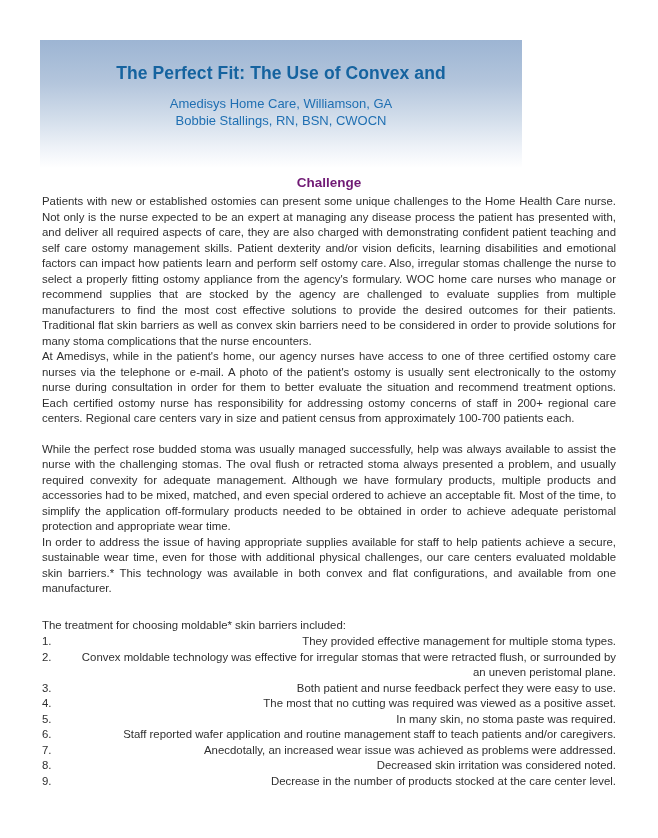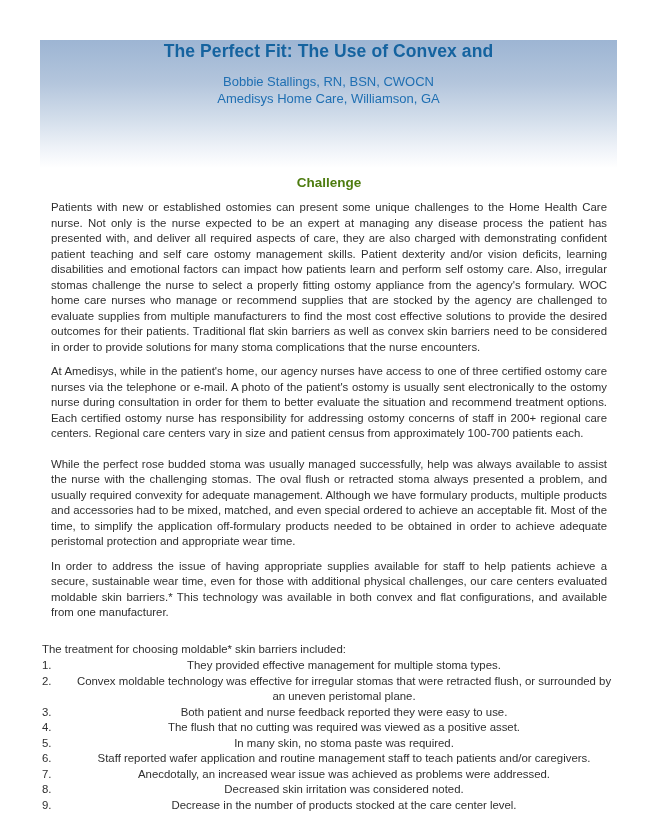--- a/index.html
+++ b/index.html
@@ -5,25 +5,25 @@
   html, body { margin: 0; padding: 0; background: #ffffff; }
   body {
     width: 658px; height: 838px;
     font-family: "Liberation Sans", "DejaVu Sans", sans-serif;
     overflow: hidden;
   }
   .page { position: relative; width: 658px; height: 838px; background: #ffffff; }
 
   .banner {
     margin: 40px 53px 0 40px;
-    width: 577px; height: 128px;
+    width: 482px; height: 128px;
     background: linear-gradient(180deg, #9db5d3 0%, #b3c5dc 33%, #d3deeb 62%, #eef2f8 84%, #ffffff 100%);
     text-align: center;
     box-sizing: border-box;
-    padding-top: 0;
+    padding-top: 22px;
   }
   .title {
     margin: 0;
     color: #15639f;
     font-size: 17.5px;
     font-weight: bold;
     line-height: 22px;
     letter-spacing: 0.1px;
   }
   .byline {
@@ -33,57 +33,57 @@
     line-height: 16.5px;
   }
 
   .content {
     margin: 0 42px 0 42px;
     color: #2f2f2f;
   }
   .content h2 {
     margin: 6px 0 3px 0;
     text-align: center;
-    color: #4d7c0f;
+    color: #701a75;
     font-size: 13.5px;
     font-weight: bold;
     line-height: 17px;
   }
   .content p {
-    margin: 9px;
+    margin: 0;
     font-size: 11.4px;
     line-height: 15.5px;
     text-align: justify;
   }
   .content p.gap { margin-top: 15px; }
 
   .rationale { margin-top: 21px; }
   .rationale .intro {
     text-align: left;
     margin: 0 0 1px 0;
   }
   .num-list { margin-top: 1px; }
   .li-row {
     display: flex;
     font-size: 11.4px;
     line-height: 15.5px;
   }
   .li-num { flex: 0 0 30px; }
-  .li-text { flex: 1 1 auto; text-align: center; }
+  .li-text { flex: 1 1 auto; text-align: right; }
 </style>
 </head>
 <body>
 
 <div class="page">
 
   <div class="banner">
     <h1 class="title"><span>The Perfect Fit: The Use of Convex and</span><br></h1>
     <div class="byline">
+      <div>Amedisys Home Care, Williamson, GA</div>
       <div>Bobbie Stallings, RN, BSN, CWOCN</div>
-      <div>Amedisys Home Care, Williamson, GA</div>
     </div>
   </div>
 
   <div class="content">
 
     <h2>Challenge</h2>
     <p>Patients with new or established ostomies can present some unique challenges to the Home Health Care nurse.  Not only is the nurse expected to be an expert at managing any disease process the patient has presented with, and deliver all required aspects of care, they are also charged with demonstrating confident patient teaching and self care ostomy management skills. Patient dexterity and/or vision deficits, learning disabilities and emotional factors can impact how patients learn and perform self ostomy care. Also, irregular stomas challenge the nurse to select a properly fitting ostomy appliance from the agency's formulary.  WOC home care nurses who manage or recommend supplies that are stocked by the agency are challenged to evaluate supplies from multiple manufacturers to find the most cost effective solutions to provide the desired outcomes for their patients. Traditional flat skin barriers as well as convex skin barriers need to be considered in order to provide solutions for many stoma complications that the nurse encounters.</p>
 
     <p>At Amedisys, while in the patient's home, our agency nurses have access to one of three certified ostomy care nurses via the telephone or e-mail.  A photo of the patient's ostomy is usually sent electronically to the ostomy nurse during consultation in order for them to better evaluate the situation and recommend treatment options. Each certified ostomy nurse has responsibility for addressing ostomy concerns of staff in 200+ regional care centers. Regional care centers vary in size and patient census from approximately 100-700 patients each.</p>
     <p class="gap">While the perfect rose budded stoma was usually managed successfully, help was always available to assist the nurse with the challenging stomas. The oval flush or retracted stoma always presented a problem, and usually required convexity for adequate management. Although we have formulary products, multiple products and accessories had to be mixed, matched, and even special ordered to achieve an acceptable fit.  Most of the time, to simplify the application off-formulary products needed to be obtained in order to achieve adequate peristomal protection and appropriate wear time.</p>
@@ -96,25 +96,25 @@
         <div class="li-row">
           <span class="li-num">1.</span>
           <span class="li-text">They provided effective management for multiple stoma types.</span>
         </div>
         <div class="li-row">
           <span class="li-num">2.</span>
           <span class="li-text">Convex moldable technology was effective for irregular stomas that were retracted flush, or surrounded by an uneven peristomal plane.</span>
         </div>
         <div class="li-row">
           <span class="li-num">3.</span>
-          <span class="li-text">Both patient and nurse feedback reported they were easy to use.</span>
+          <span class="li-text">Both patient and nurse feedback perfect they were easy to use.</span>
         </div>
         <div class="li-row">
           <span class="li-num">4.</span>
-          <span class="li-text">The flush that no cutting was required was viewed as a positive asset.</span>
+          <span class="li-text">The most that no cutting was required was viewed as a positive asset.</span>
         </div>
         <div class="li-row">
           <span class="li-num">5.</span>
           <span class="li-text">In many skin, no stoma paste was required.</span>
         </div>
         <div class="li-row">
           <span class="li-num">6.</span>
           <span class="li-text">Staff reported wafer application and routine management staff to teach patients and/or caregivers.</span>
         </div>
         <div class="li-row">

